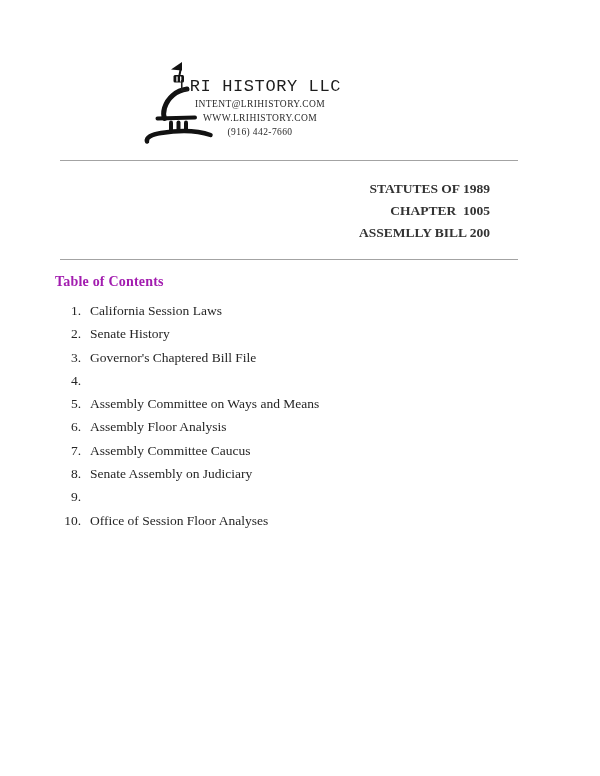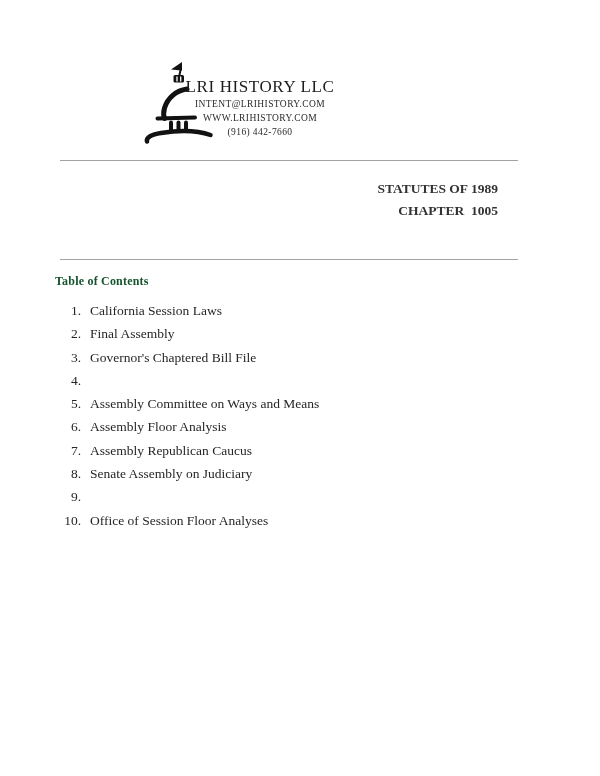--- a/index.html
+++ b/index.html
@@ -31,20 +31,21 @@
     top: 77px;
     width: 170px;
     text-align: center;
   }
   .company-name {
     font-size: 17px;
     line-height: 20px;
     letter-spacing: 0.6px;
     color: #1d1d1d;
     white-space: nowrap;
+    font-family: Liberation Mono, monospace;
   }
   .contact-line {
     font-size: 9.5px;
     line-height: 14px;
     letter-spacing: 0.4px;
     color: #2a2a2a;
     white-space: nowrap;
   }
   .contact-line.first { margin-top: 0; }
 
@@ -56,40 +57,40 @@
     height: 1px;
     background: #a3a3a3;
   }
   .rule-top { top: 160px; }
   .rule-bottom { top: 259px; }
 
   
   .ref-block {
     position: absolute;
     top: 178px;
-    left: 8px;
+    left: 0;
     width: 490px;
     text-align: right;
   }
   .ref-line {
     font-size: 13.5px;
     line-height: 22px;
     font-weight: bold;
     color: #333333;
     white-space: pre;
   }
 
   
   .toc-title {
     position: absolute;
     left: 55px;
     top: 274px;
-    font-size: 12px;
+    font-size: 14px;
     font-weight: bold;
-    color: #14532d;
+    color: #a21caf;
     letter-spacing: 0.2px;
   }
   .toc-list {
     position: absolute;
     left: 52px;
     top: 303px;
     width: 420px;
     list-style: none;
   }
   .toc-item {
@@ -141,34 +142,35 @@
     <div class="contact-line first">INTENT@LRIHISTORY.COM</div>
     <div class="contact-line">WWW.LRIHISTORY.COM</div>
     <div class="contact-line">(916) 442-7660</div>
   </div>
 
   <div class="rule rule-top"></div>
 
   <div class="ref-block">
     <div class="ref-line">STATUTES OF 1989</div>
     <div class="ref-line">CHAPTER  1005</div>
+    <div class="ref-line">ASSEMLLY BILL 200</div>
   </div>
 
   <div class="rule rule-bottom"></div>
 
   <div class="toc-title">Table of Contents</div>
   <ol class="toc-list">
     <li class="toc-item">
       <span class="toc-num">1.</span>
       <span class="toc-label">California Session Laws</span>
     </li>
 
     <li class="toc-item">
       <span class="toc-num">2.</span>
-      <span class="toc-label">Final Assembly</span>
+      <span class="toc-label">Senate History</span>
     </li>
 
     <li class="toc-item">
       <span class="toc-num">3.</span>
       <span class="toc-label">Governor's Chaptered Bill File</span>
     </li>
 
     <li class="toc-item">
       <span class="toc-num">4.</span>
     </li>
@@ -178,21 +180,21 @@
       <span class="toc-label">Assembly Committee on Ways and Means</span>
     </li>
 
     <li class="toc-item">
       <span class="toc-num">6.</span>
       <span class="toc-label">Assembly Floor Analysis</span>
     </li>
 
     <li class="toc-item">
       <span class="toc-num">7.</span>
-      <span class="toc-label">Assembly Republican Caucus</span>
+      <span class="toc-label">Assembly Committee Caucus</span>
     </li>
 
     <li class="toc-item">
       <span class="toc-num">8.</span>
       <span class="toc-label">Senate Assembly on Judiciary</span>
     </li>
 
     <li class="toc-item">
       <span class="toc-num">9.</span>
     </li>

